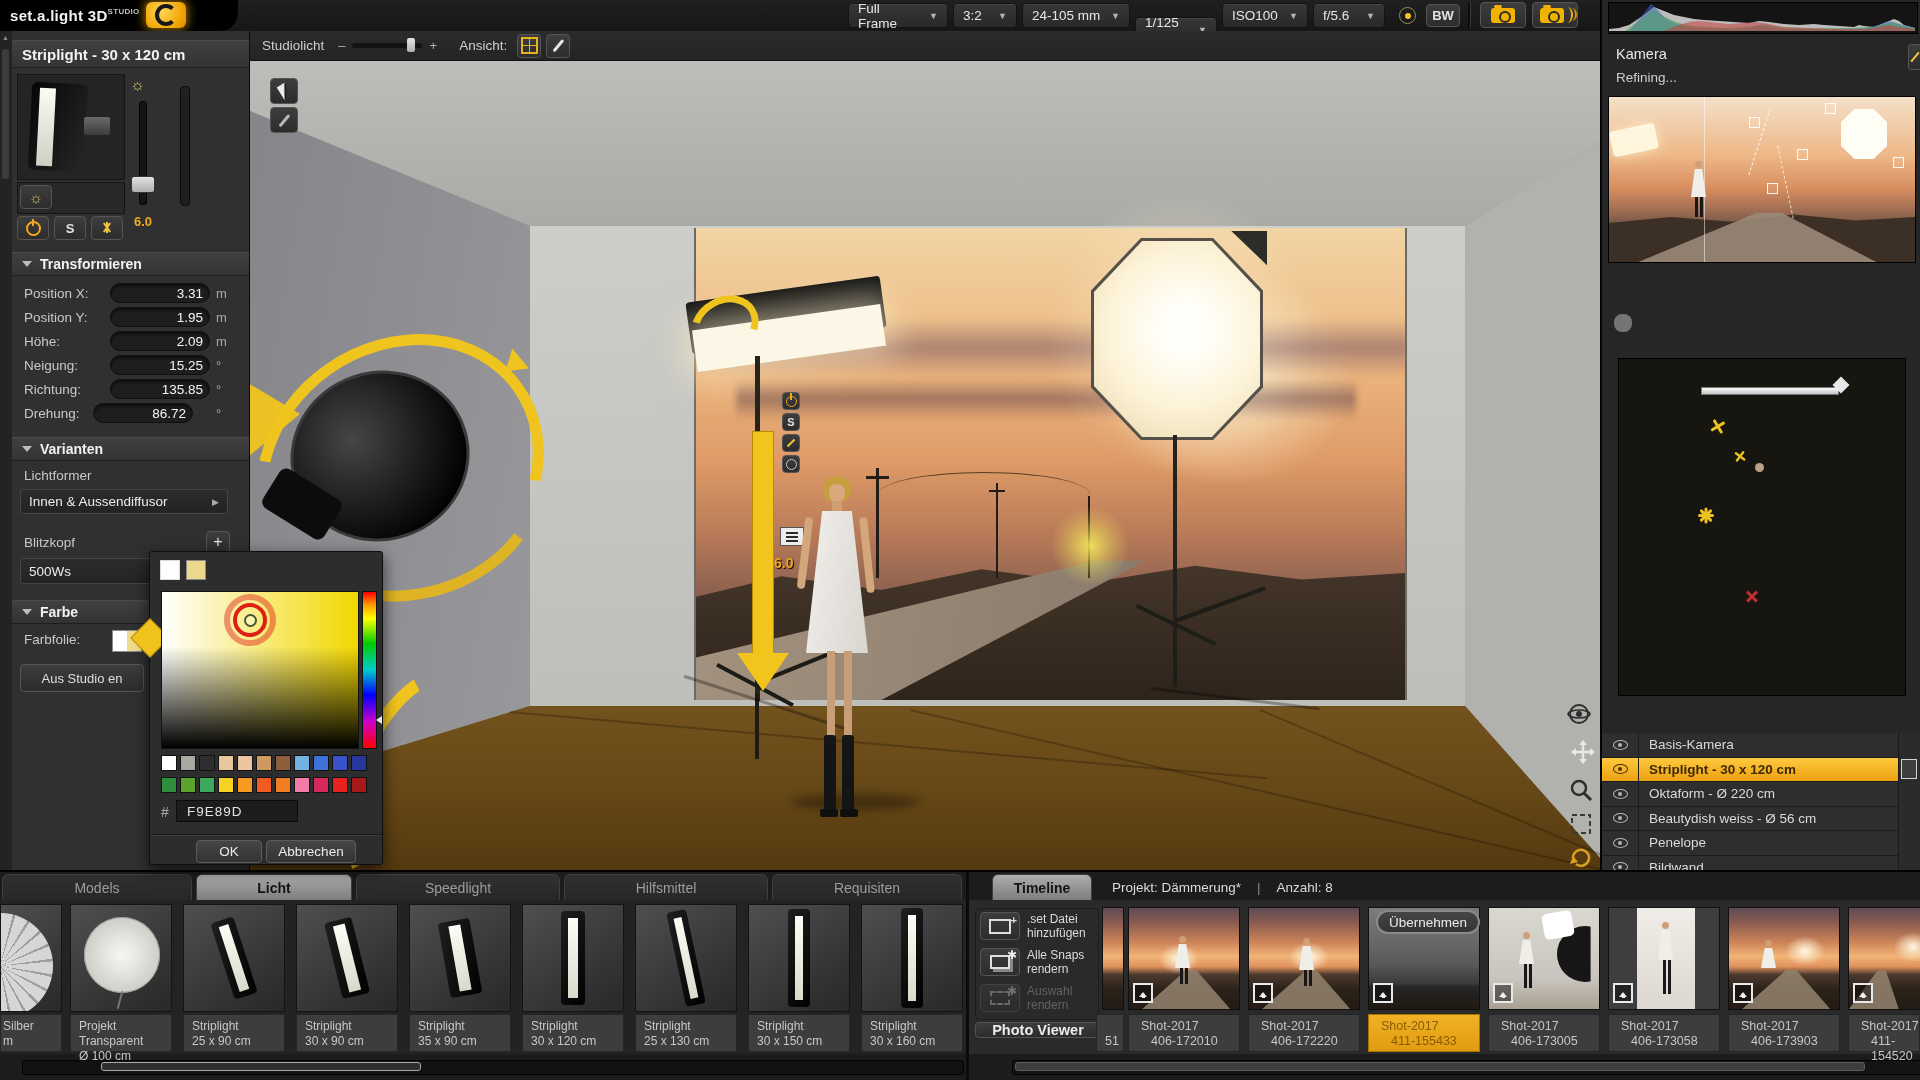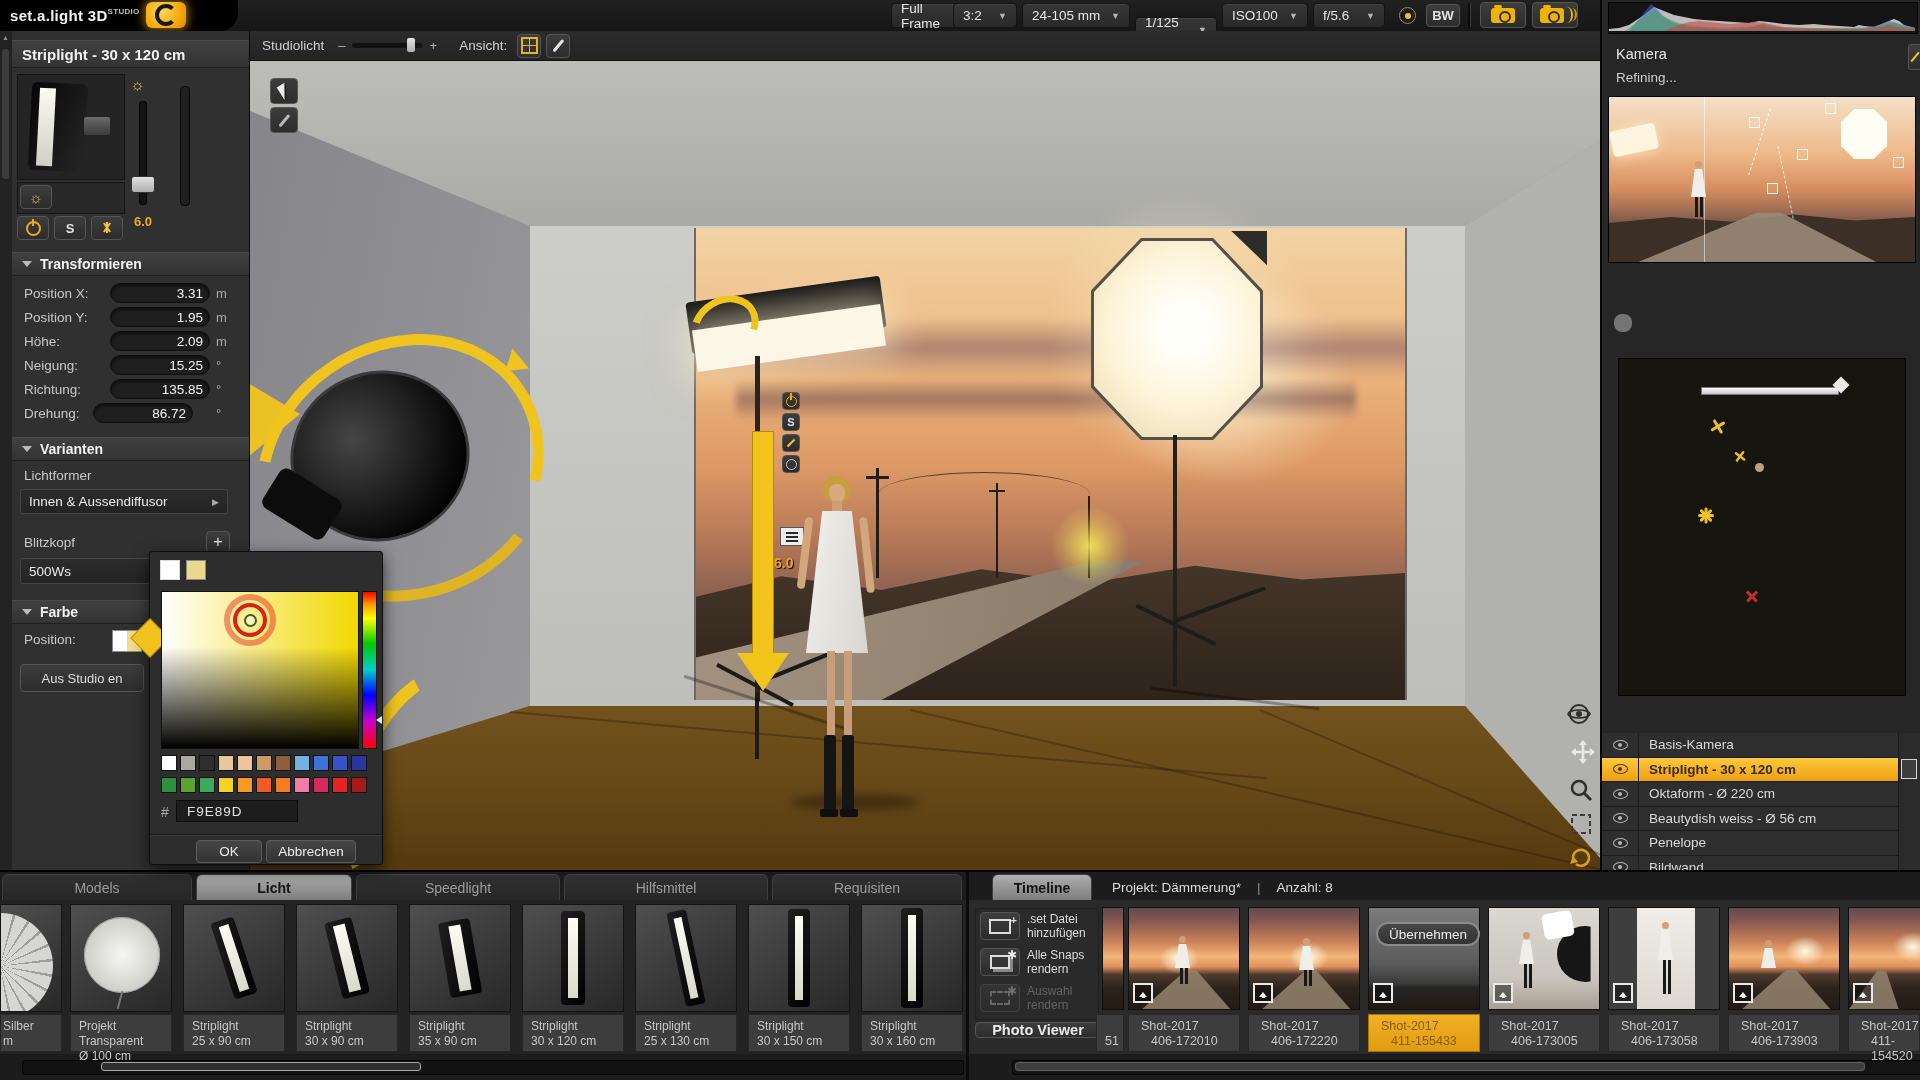--- a/index.html
+++ b/index.html
@@ -93,21 +93,21 @@
 </head>
 <body>
 
 <div class="abs" id="topbar">
   <div class="abs logo">
     <span class="abs logotxt"><span>set.a.light</span> <span>3D</span><span class="logostudio">STUDIO</span></span>
     <span class="abs badge">
         <span></span>
       </span>
   </div>
-  <div class="abs dd" style="left:891px;top:3px;width:100px">
+  <div class="abs dd" style="left:848px;top:3px;width:100px">
       <span>Full Frame</span>
       <span class="caret">▼</span>
     </div>
   <div class="abs dd" style="left:953px;top:3px;width:64px">
       <span>3:2</span>
       <span class="caret">▼</span>
     </div>
   <div class="abs dd" style="left:1022px;top:3px;width:108px">
       <span>24-105 mm</span>
       <span class="caret">▼</span>
@@ -215,21 +215,21 @@
       <span>+</span>
     </div>
   <div class="abs ddl" style="left:8px;top:527px;width:208px;height:26px">
       <span>500Ws</span>
     </div>
 
   <div class="abs sechdr" style="left:0;top:569px;width:237px;height:24px">
       <span class="dtri"></span>
       <span>Farbe</span>
     </div>
-  <div class="abs plabel" style="left:12px;top:601px">Position:</div>
+  <div class="abs plabel" style="left:12px;top:601px">Farbfolie:</div>
   <div class="abs" style="left:100px;top:599px;width:28px;height:20px;border:1px solid #8a8a8a;display:flex">
       <span style="flex:1;background:#fff"></span>
       <span style="flex:1;background:#f0dc8a"></span>
     </div>
   <div class="abs chip" style="left:8px;top:633px;width:124px;height:28px;color:#dedede;font-size:13px;overflow:hidden;white-space:nowrap">
       <span>Aus Studio en</span>
     </div>
 </div>
 
 <div class="abs" id="vbar">
@@ -672,21 +672,21 @@
     <span class="up"></span>
   </div>
   <div class="tl-label" style="left:1248px;width:112px">
       <div>Shot-2017</div>
       <div style="padding-left:10px">406-172220</div>
     </div>
 
   <div class="tl-thumb tn-gray" style="left:1368px;width:112px">
       <span class="up"></span>
     </div>
-  <div class="abs pbtn" style="left:1376px;top:50px;width:104px;height:24px;border-radius:13px;border:2px solid #8a8a8a;z-index:5">
+  <div class="abs pbtn" style="left:1376px;top:38px;width:104px;height:24px;border-radius:13px;border:2px solid #8a8a8a;z-index:5">
       <span>Übernehmen</span>
     </div>
   <div class="tl-label sel" style="left:1368px;width:112px">
       <div>Shot-2017</div>
       <div style="padding-left:10px">411-155433</div>
     </div>
 
   <div class="tl-thumb tn-studio" style="left:1488px;width:112px">
     <div class="abs" style="right:-14px;top:18px;width:56px;height:56px;background:#161616;border-radius:50%;clip-path:polygon(0 0,60% 0,60% 100%,0 100%)"></div>
     <div class="abs" style="right:26px;top:4px;width:30px;height:26px;background:#fff;border-radius:5px;transform:rotate(-10deg)"></div>

